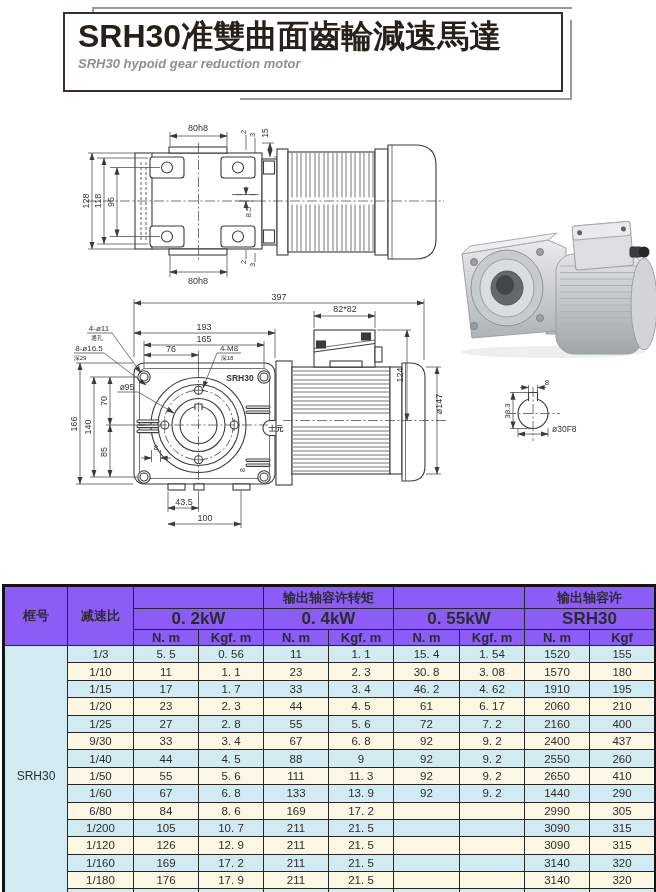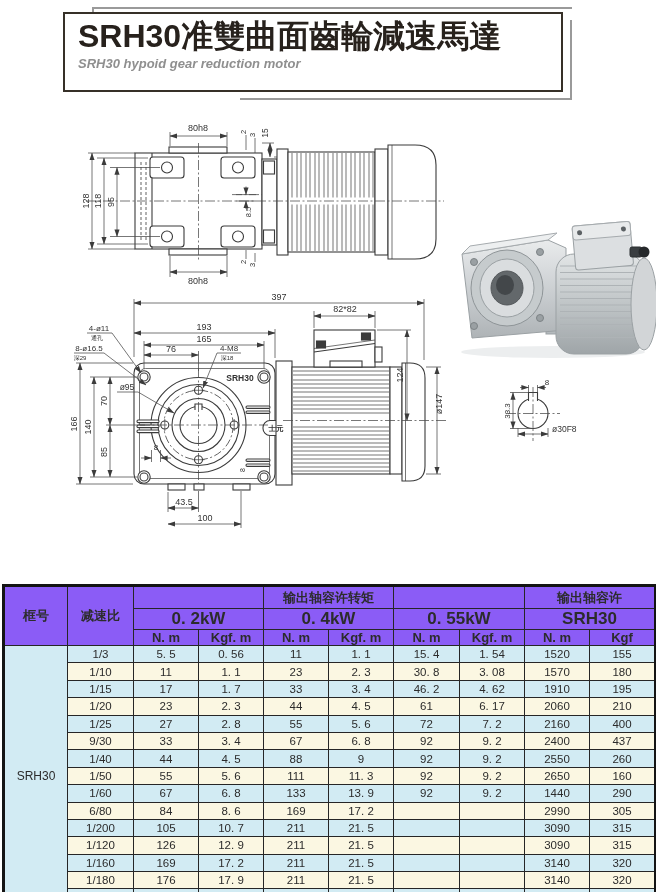--- a/index.html
+++ b/index.html
@@ -444,21 +444,21 @@
       </tr>
       <tr class="cream">
         <td>1/50</td>
         <td>55</td>
         <td>5. 6</td>
         <td>111</td>
         <td>11. 3</td>
         <td>92</td>
         <td>9. 2</td>
         <td>2650</td>
-        <td>160</td>
+        <td>410</td>
       </tr>
       <tr class="blue">
         <td>1/60</td>
         <td>67</td>
         <td>6. 8</td>
         <td>133</td>
         <td>13. 9</td>
         <td>92</td>
         <td>9. 2</td>
         <td>1440</td>

